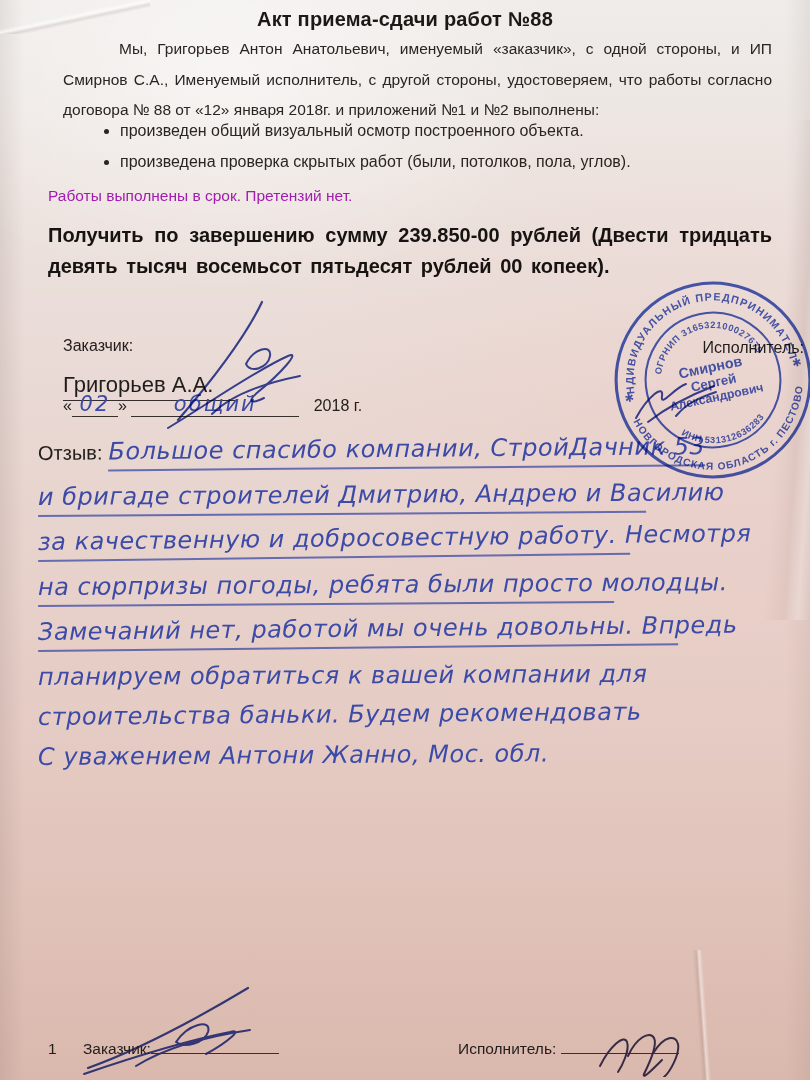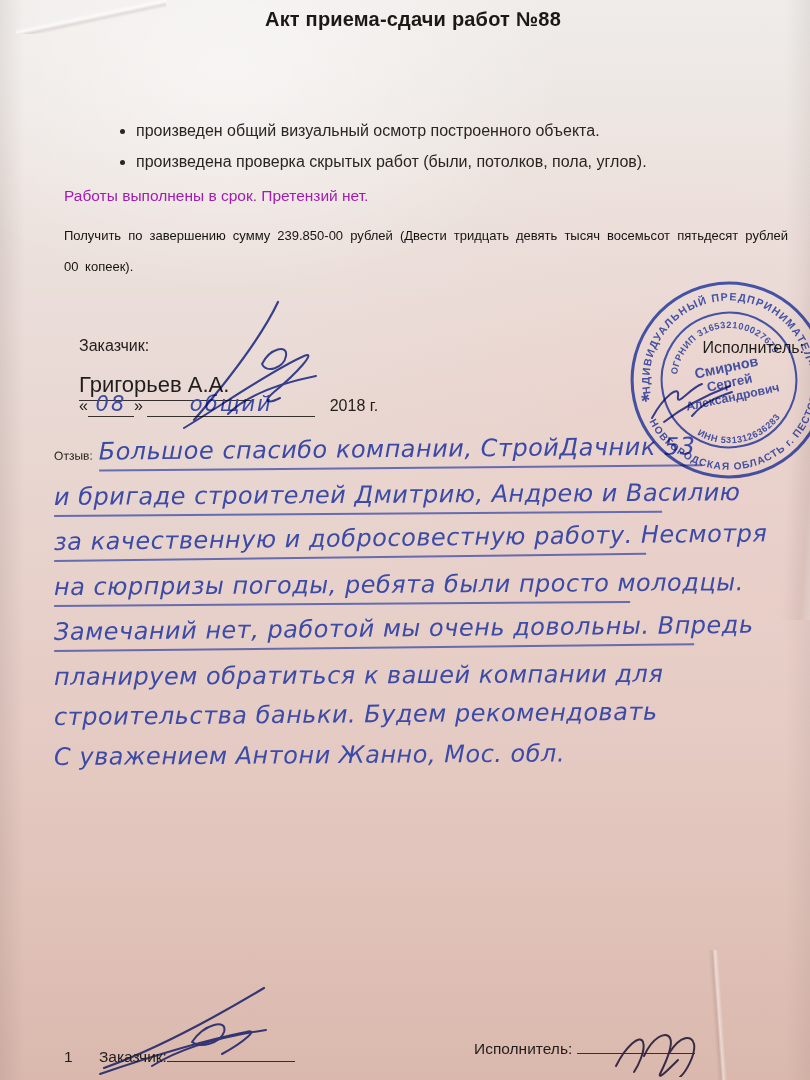--- a/index.html
+++ b/index.html
@@ -5,40 +5,40 @@
   html,body{margin:0;padding:0;}
   body{
     width:810px;height:1080px;overflow:hidden;position:relative;
     font-family:"Liberation Sans",sans-serif;
     background:
       radial-gradient(ellipse 60% 30% at 28% 6%, rgba(255,255,255,.55), transparent 70%),
       radial-gradient(ellipse 70% 40% at 85% 40%, rgba(238,196,190,.30), transparent 75%),
       linear-gradient(90deg, rgba(120,100,95,.14), transparent 3%, transparent 97%, rgba(120,100,95,.10)),
       linear-gradient(180deg,#efece9 0%,#ece3df 18%,#e9d8d3 38%,#e7d1ca 55%,#e4c9c1 72%,#dfc0b6 88%,#dab8ad 100%);
   }
-  .page{position:absolute;inset:0;margin-left:16px;}
+  .page{position:absolute;inset:0;}
   .printed{color:#2a2522;}
   .crease{position:absolute;pointer-events:none;}
   .crease.c1{left:0;top:20;width:150px;height:34px;
     background:linear-gradient(168deg,transparent 44%,rgba(255,255,255,.65) 50%,rgba(150,130,122,.20) 55%,transparent 60%);}
   .crease.c2{left:688px;top:950px;width:26px;height:130px;
     background:linear-gradient(86deg,transparent 38%,rgba(120,90,80,.16) 49%,rgba(255,255,255,.45) 56%,transparent 66%);}
   .crease.c3{left:740px;top:120px;width:70px;height:500px;
     background:linear-gradient(94deg,transparent 55%,rgba(150,120,112,.10) 75%,rgba(255,255,255,.25) 88%,transparent 100%);}
 
   .title{position:absolute;left:0;top:8px;width:100%;text-align:center;
     font-size:20px;font-weight:bold;color:#1b1816;letter-spacing:.2px;}
   .intro{position:absolute;left:63px;top:34px;width:709px;font-size:15.5px;line-height:30.5px;
     text-align:justify;text-indent:56px;color:#2a2522;}
   .bullets{position:absolute;left:96px;top:122px;width:620px;margin:0;padding:0 0 0 24px;
     font-size:16px;color:#2a2522;}
   .bullets li{margin-bottom:13px;}
   .deadline{position:absolute;left:48px;top:187px;font-size:15.5px;color:#a21caf;}
-  .payment{position:absolute;left:48px;top:220px;width:724px;font-size:13px;line-height:31px;
-    font-weight:normal;color:#161311;text-align:justify;word-spacing:3px;}
+  .payment{position:absolute;left:48px;top:220px;width:724px;font-size:20px;line-height:31px;
+    font-weight:bold;color:#161311;text-align:justify;word-spacing:3px;}
 
   .cust-label{position:absolute;left:63px;top:337px;font-size:16px;color:#211d1a;}
   .cust-name{position:absolute;left:63px;top:372px;font-size:22px;color:#211d1a;
     border-bottom:1.6px solid #35302c;width:172px;padding-bottom:2px;}
   .date-line{position:absolute;left:63px;top:392px;font-size:16px;color:#211d1a;white-space:nowrap;}
   .date-line .slot{display:inline-block;border-bottom:1.6px solid #35302c;text-align:center;}
   .slot.day{width:46px;}
   .slot.month{width:168px;}
   .hand{font-family:"DejaVu Sans",sans-serif;font-style:italic;color:#3b4aa6;}
   .date-line .hand{font-size:21px;letter-spacing:2px;}
@@ -48,33 +48,33 @@
   .inface{position:absolute;left:576px;top:392px;font-size:16px;color:#211d1a;white-space:nowrap;}
   .inface .slot{display:inline-block;width:176px;border-bottom:1.6px solid #35302c;}
 
   .review{position:absolute;left:38px;top:437px;width:648px;}
   .rline{font-family:"DejaVu Sans",sans-serif;font-style:italic;color:#3c4ba8;
     font-size:24px;line-height:30px;letter-spacing:.5px;margin-bottom:10px;
     transform-origin:left center;white-space:nowrap;}
   .rline.u{border-bottom:2px solid rgba(59,74,166,.75);padding-bottom:3px;}
   .r1{display:flex;align-items:baseline;transform:rotate(-.5deg);}
   .r1 .rl-label{font-family:"Liberation Sans",sans-serif;font-style:normal;color:#211d1a;
-    font-size:12px;letter-spacing:0;flex:0 0 auto;margin-right:6px;}
+    font-size:20px;letter-spacing:0;flex:0 0 auto;margin-right:6px;}
   .r1 .rl-text{flex:1;border-bottom:2px solid rgba(59,74,166,.75);padding-bottom:3px;}
   .r2{width:608px;transform:rotate(-.4deg);}
   .r3{width:592px;transform:rotate(-.7deg);}
   .r4{width:576px;transform:rotate(-.4deg);}
   .r5{width:640px;transform:rotate(-.6deg);}
   .r6{transform:rotate(-.3deg);margin-top:4px;}
   .r7{transform:rotate(-.5deg);}
   .r8{transform:rotate(0deg);}
   .r9{transform:rotate(-.4deg);margin-top:8px;}
 
   .footer{position:absolute;left:0;top:1040px;width:100%;font-size:15.5px;color:#211d1a;}
-  .f-left{position:absolute;left:48px;top:8px;white-space:nowrap;}
+  .f-left{position:absolute;left:48px;top:0;white-space:nowrap;}
   .f-left .pgnum{margin-right:22px;}
   .f-right{position:absolute;left:458px;top:0;white-space:nowrap;}
   .footer .slot{display:inline-block;border-bottom:1.6px solid #35302c;vertical-align:baseline;}
   .f-left .slot{width:128px;}
   .f-right .slot{width:118px;}
 
   .stamp{position:absolute;left:611px;top:278px;mix-blend-mode:multiply;opacity:.92;}
   .sig{position:absolute;mix-blend-mode:multiply;}
   .sig path{fill:none;stroke:#3b49a6;stroke-linecap:round;}
   .sig.dark path{stroke:#413a63;}
@@ -83,34 +83,35 @@
 <body>
 
 <div class="page">
 
   <div class="crease c1"></div>
   <div class="crease c2"></div>
   <div class="crease c3"></div>
 
   <div class="title">Акт приема-сдачи работ №88</div>
 
+  <div class="intro printed">Мы, Григорьев Антон Анатольевич, именуемый «заказчик», с одной стороны, и ИП Смирнов С.А., Именуемый исполнитель, с другой стороны, удостоверяем, что работы согласно договора № 88  от «12» января  2018г. и приложений №1 и №2 выполнены:</div>
 
   <ul class="bullets">
     <li>произведен общий визуальный осмотр построенного объекта.</li>
     <li>произведена проверка скрытых работ (были, потолков, пола, углов).</li>
   </ul>
 
   <div class="deadline">Работы выполнены в срок. Претензий нет.</div>
 
   <div class="payment">Получить по завершению сумму 239.850-00 рублей  (Двести  тридцать  девять  тысяч  восемьсот пятьдесят  рублей  00 копеек).</div>
 
   <div class="cust-label">Заказчик:</div>
   <div class="cust-name">Григорьев А.А.</div>
   <div class="date-line">
-    <span>«</span><span class="slot day"><span class="hand">08</span></span><span>»</span>
+    <span>«</span><span class="slot day"><span class="hand">02</span></span><span>»</span>
     <span class="slot month"><span class="hand">общий</span></span>
     <span class="year">2018 г.</span>
   </div>
 
   <div class="contractor">
     <div>Исполнитель:</div>
   </div>
 
   <div class="review">
     <div class="rline r1">

